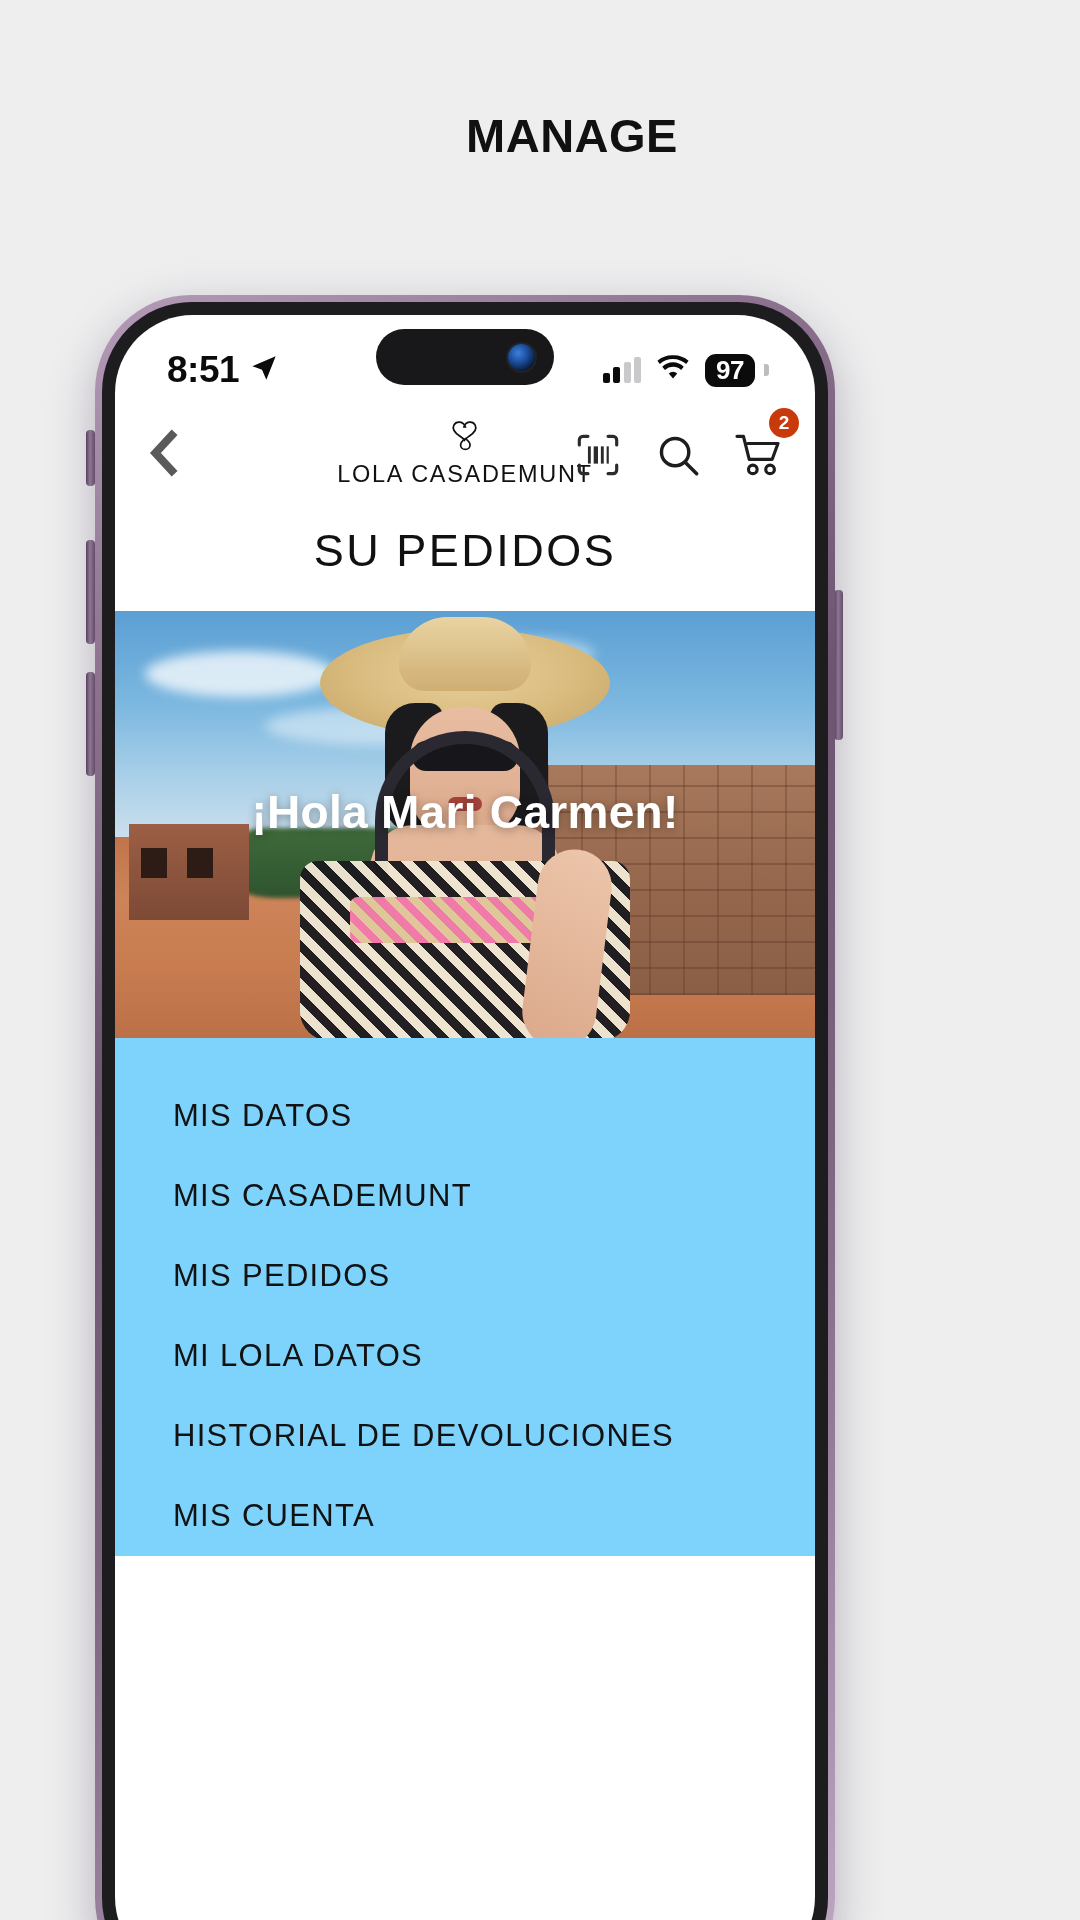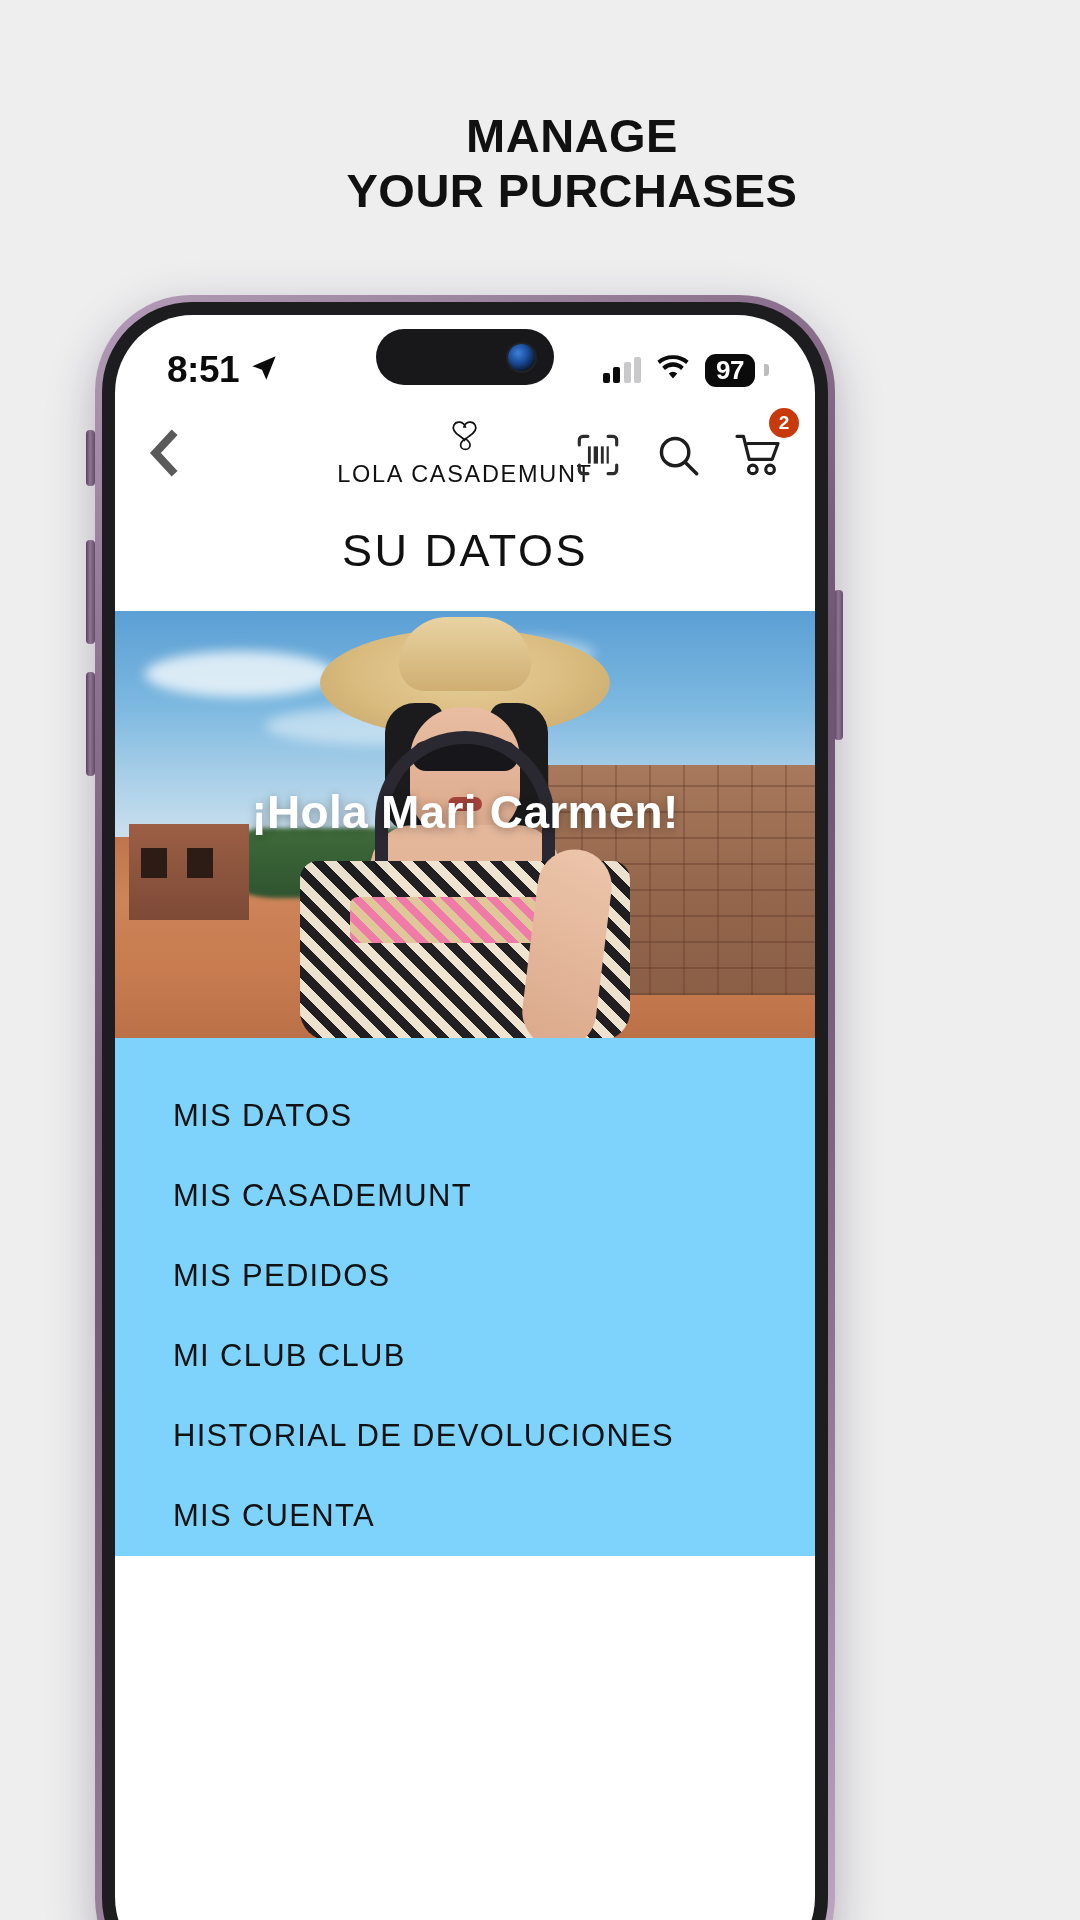--- a/index.html
+++ b/index.html
@@ -326,21 +326,20 @@
     letter-spacing:1.3px;
     color:#121212;
     font-weight:400;
   }
 </style>
 </head>
 <body>
 
 <div class="headline">
   <span class="ln">MANAGE</span>
-  <span class="ln">YOUR PURCHASES</span>
 </div>
 
 <div class="side-btn sb-mute"></div>
 <div class="side-btn sb-volup"></div>
 <div class="side-btn sb-voldn"></div>
 <div class="side-btn sb-power"></div>
 
 <div class="phone">
  <div class="phone-inner">
   <div class="screen">
@@ -421,21 +420,21 @@
           <svg width="50" height="46" viewBox="0 0 34 32">
             <path d="M1 3h4.5l4 16h16l4-11H8.5" fill="none" stroke="#1d1d1d" stroke-width="2.2" stroke-linecap="round" stroke-linejoin="round"></path>
             <circle cx="12" cy="26" r="3" fill="none" stroke="#1d1d1d" stroke-width="2.2"></circle>
             <circle cx="24" cy="26" r="3" fill="none" stroke="#1d1d1d" stroke-width="2.2"></circle>
           </svg>
           <span class="cart-badge">2</span>
         </span>
       </div>
     </div>
 
-    <div class="page-title">SU DATOS</div>
+    <div class="page-title">SU PEDIDOS</div>
 
     <div class="hero">
       <div class="hero-photo">
         <div class="sky"></div>
         <div class="cloud cl1"></div>
         <div class="cloud cl2"></div>
         <div class="cloud cl3"></div>
         <div class="ground"></div>
         <div class="wall"></div>
         <div class="trees"></div>
@@ -455,20 +454,20 @@
           <div class="arm"></div>
         </div>
       </div>
       <div class="hero-greeting">¡Hola Mari Carmen!</div>
     </div>
 
     <div class="menu">
       <div class="menu-item">MIS DATOS</div>
       <div class="menu-item">MIS CASADEMUNT</div>
       <div class="menu-item">MIS PEDIDOS</div>
-      <div class="menu-item">MI CLUB CLUB</div>
+      <div class="menu-item">MI LOLA DATOS</div>
       <div class="menu-item">HISTORIAL DE DEVOLUCIONES</div>
       <div class="menu-item">MIS CUENTA</div>
     </div>
 
   </div>
  </div>
 </div>
 
 </body></html>

